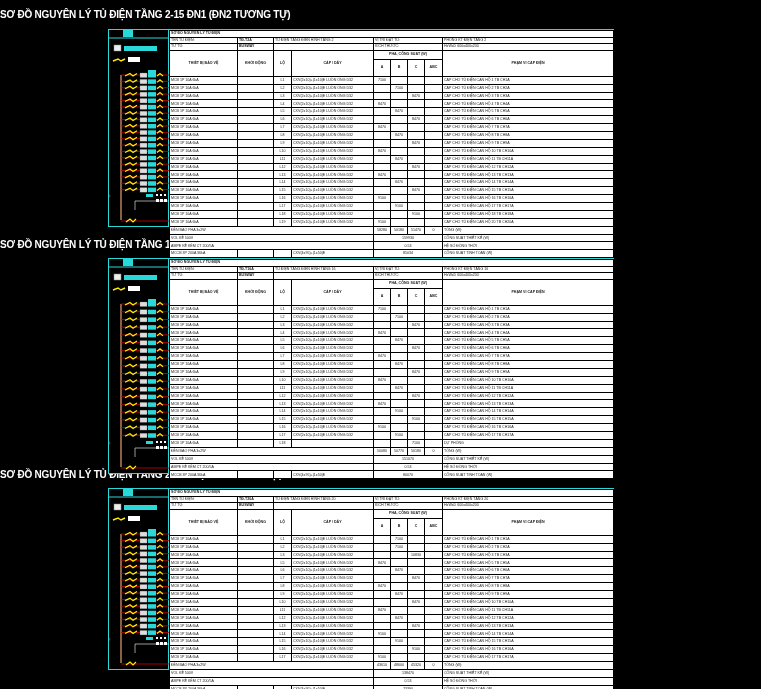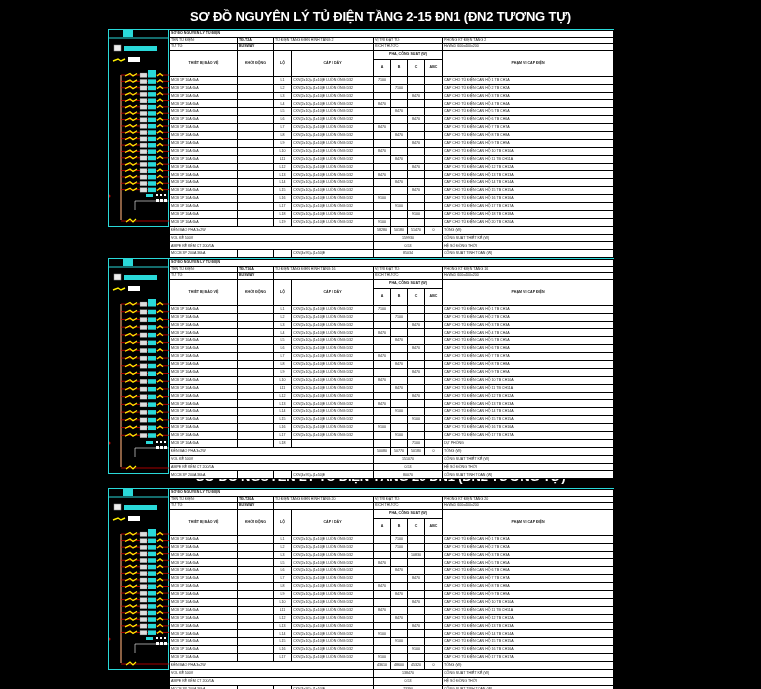--- a/index.html
+++ b/index.html
@@ -1,17 +1,17 @@
 <!DOCTYPE html>
 <html><head>
 <meta charset="utf-8">
 <style>
   html,body{margin:0;padding:0;background:#000;}
   body{width:761px;height:689px;position:relative;overflow:hidden;font-family:"Liberation Sans",sans-serif;}
-  .sheet-title{position:absolute;left:0;width:761px;text-align:center;color:#fff;font-weight:bold;font-size:13px;letter-spacing:-0.2px;white-space:nowrap;}
+  .sheet-title{position:absolute;left:0;width:761px;color:#fff;font-weight:bold;font-size:10px;letter-spacing:-0.2px;white-space:nowrap;}
   .panel{position:absolute;left:108px;width:504px;border:1px solid #29d9d9;background:#000;}
   .schem{position:absolute;left:0;top:0;width:60px;height:100%;border-right:1px solid #29d9d9;box-sizing:border-box;}
   .tbl{position:absolute;left:60px;top:0;width:444px;border-collapse:collapse;background:#fff;table-layout:fixed;}
   .tbl td{border:1px solid #000;padding:0 1px;font-size:3.6px;line-height:5.4px;height:5.6px;color:#222;white-space:nowrap;overflow:hidden;}
   .tbl td.c{text-align:center;}
   .tbl tr.hdr td{height:8px;}
   .tbl .b{font-weight:bold;}
   .tbl td.ph{height:24px;text-align:center;font-weight:bold;}
   .tbl tr.body td{height:6.9px;line-height:6.8px;}
 </style>

